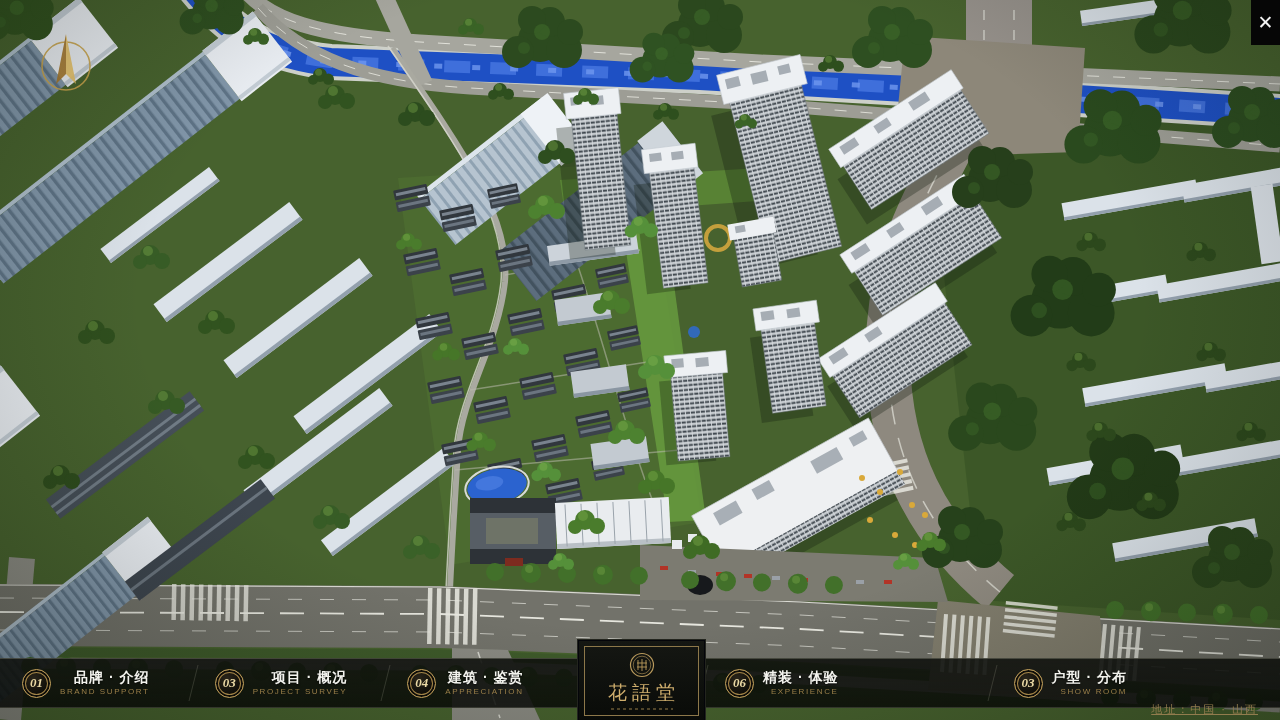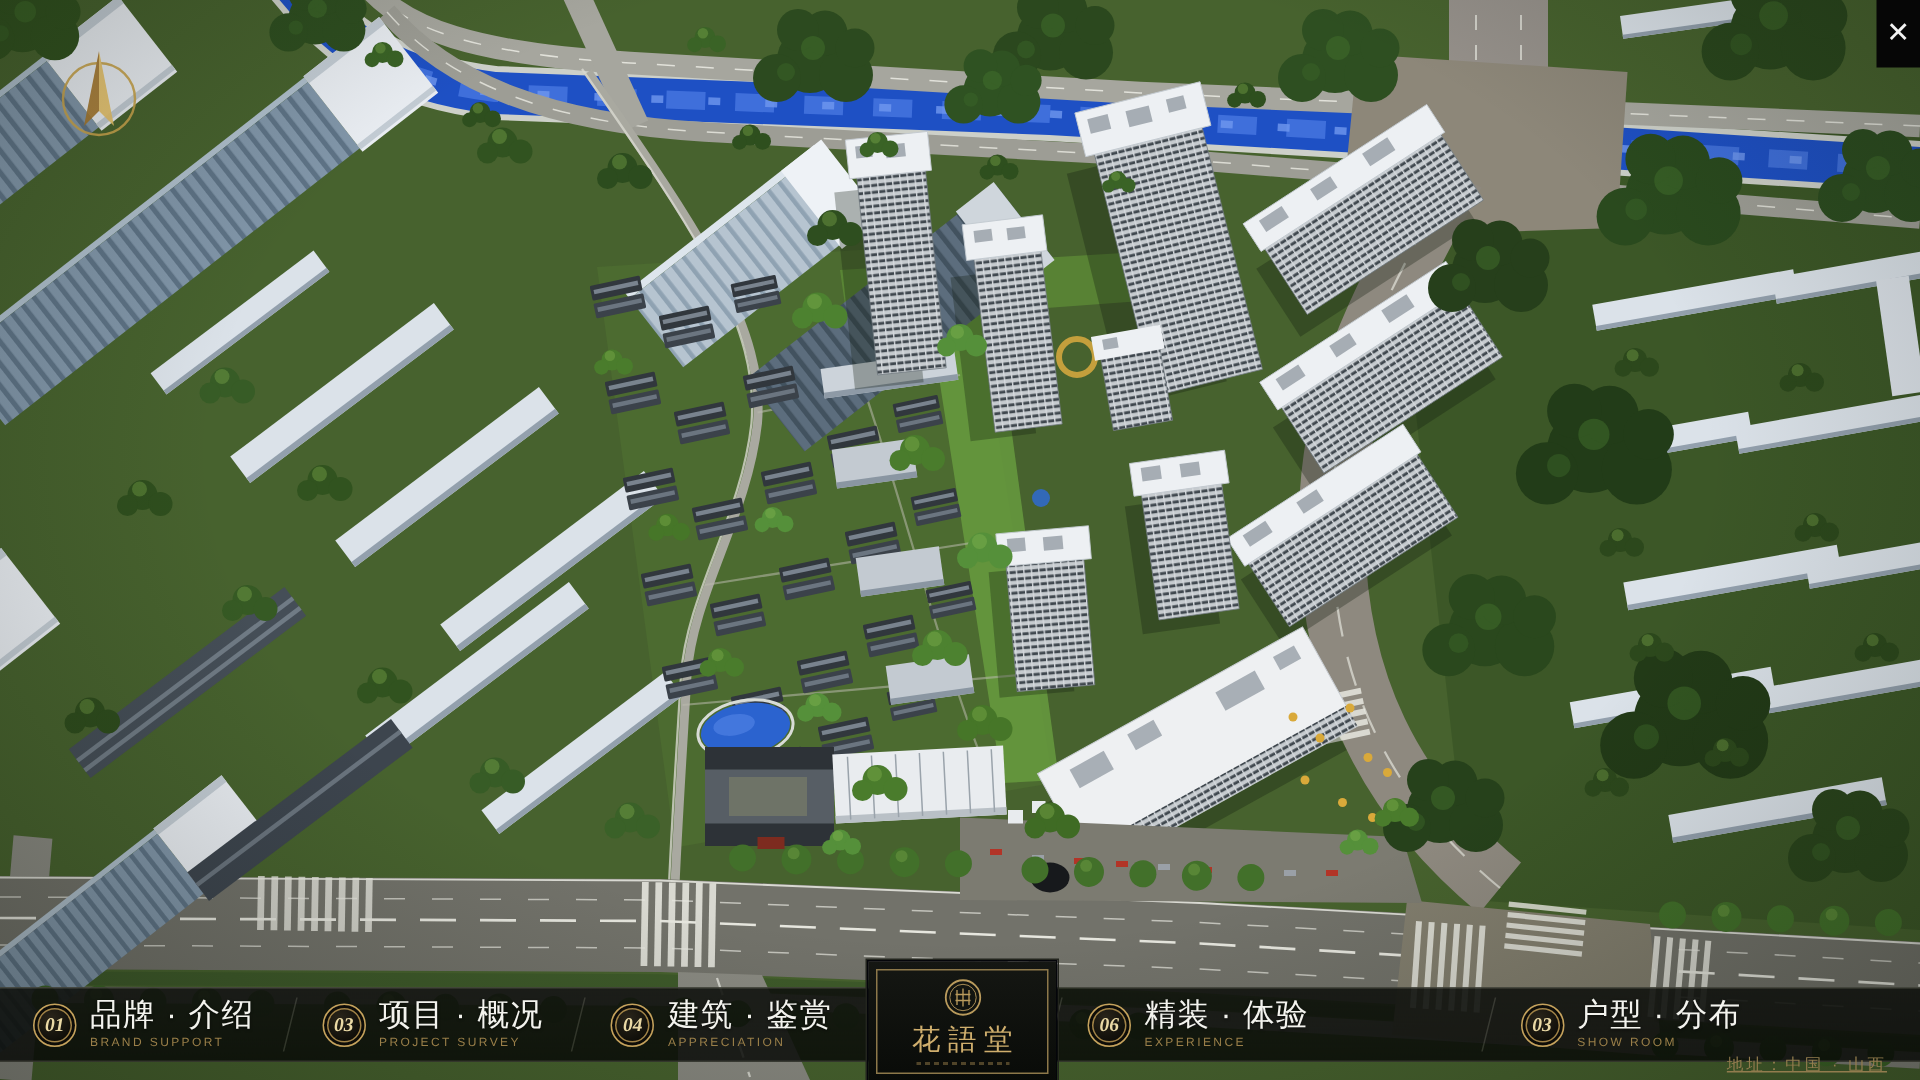--- a/index.html
+++ b/index.html
@@ -7,34 +7,34 @@
          font-family:"Liberation Sans","DejaVu Sans",sans-serif;}
   svg.scene{position:absolute;inset:0;display:block;}
   .vignette{position:absolute;inset:0;pointer-events:none;
     background:radial-gradient(ellipse at 50% 42%, rgba(0,0,0,0) 55%, rgba(8,12,6,.30) 100%);}
   
   .close-btn{position:absolute;top:0;right:0;width:29px;height:45px;background:#060606;
     color:#f2f2f2;display:flex;align-items:center;justify-content:center;font-size:19px;cursor:pointer;}
   
   .navbar{position:absolute;top:658px;left:0;right:0;height:48px;display:flex;
     background:linear-gradient(rgba(16,18,14,.90),rgba(7,9,6,.84));
-    border-top:1px solid rgba(190,190,168,.28);border-bottom:1px solid rgba(190,190,168,.18);}
+    border-top:1px solid rgba(190,190,168,.28);border-bottom:1px solid rgba(190,190,168,.18);text-align:right;}
   .nav-group{display:flex;}
   .nav-group.left{width:578px;}
   .logo-spacer{width:125px;}
   .nav-group.right{flex:1;}
   .nav-item{flex:1;display:flex;align-items:center;gap:9px;padding-left:22px;cursor:pointer;position:relative;}
   .nav-item.sep::before{content:"";position:absolute;left:0;top:6px;bottom:6px;width:1px;
     background:rgba(205,205,185,.18);transform:skewX(-14deg);}
   .badge{width:27px;height:27px;border-radius:50%;flex:none;display:flex;align-items:center;justify-content:center;
     background:radial-gradient(circle at 40% 32%, #2a251a, #0c0b07 72%);
     border:1px solid #c6a35d;box-shadow:inset 0 0 0 2px #0d0c08, inset 0 0 0 3px #a18347;
     color:#ead9a5;font:italic bold 13px "Liberation Serif","DejaVu Serif",serif;}
   .nav-texts{display:flex;flex-direction:column;line-height:1.05;}
-  .zh{font-size:21px;font-weight:normal;color:#f3f3ee;letter-spacing:1px;white-space:nowrap;
+  .zh{font-size:14px;font-weight:bold;color:#f3f3ee;letter-spacing:1px;white-space:nowrap;
       text-shadow:0 1px 2px rgba(0,0,0,.6);}
   .en{font-size:8px;color:#9a7f49;letter-spacing:1.6px;margin-top:3px;white-space:nowrap;}
   
   .logo-panel{position:absolute;left:578px;top:640px;width:125px;height:80px;cursor:pointer;
     background:linear-gradient(#151713,#090b08);border:1px solid #04050a;box-shadow:0 0 0 1px #23251e;}
   .logo-frame{position:absolute;inset:5px;border:1px solid #8d784a;display:flex;flex-direction:column;
     align-items:center;justify-content:center;gap:2px;}
   .logo-title{font-family:Liberation Mono, monospace;font-size:19px;color:#cfae6d;
     letter-spacing:5px;margin-left:5px;white-space:nowrap;}
   .logo-caption{width:62px;height:2px;opacity:.7;

